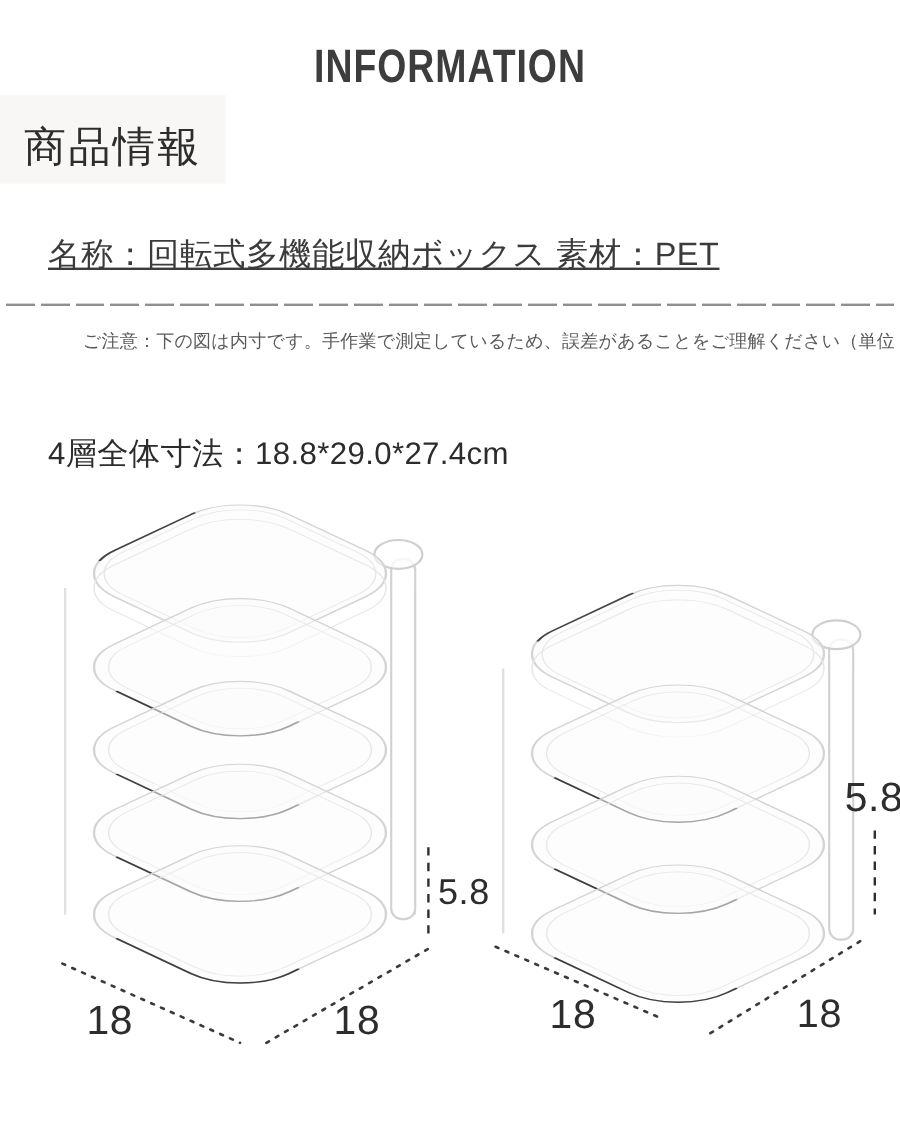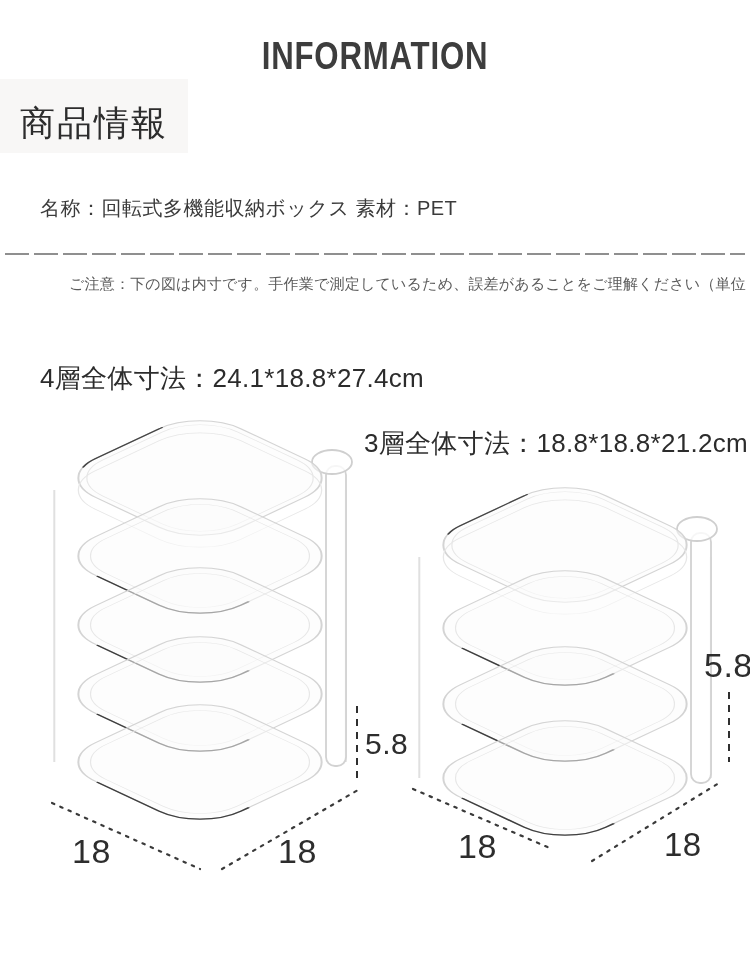--- a/index.html
+++ b/index.html
@@ -26,22 +26,22 @@
   }
   .subtitle{
     background:#f8f7f6;
     padding:26px 20px 13px 20px;
     font-size:35px;line-height:1;
     color:#2d2d2d;letter-spacing:2px;
     white-space:nowrap;
   }
   .name-line{
     position:absolute;left:40px;top:197px;
-    font-size:20px;line-height:1.15;color:#3b3b3b;
-    letter-spacing:0.5px;white-space:nowrap;
+    font-size:27px;line-height:1.15;color:#3b3b3b;
+    letter-spacing:0.5px;white-space:nowrap;text-decoration:underline;
   }
   .separator{
     position:absolute;left:5px;right:5px;top:253px;height:2px;
     background:repeating-linear-gradient(90deg,#8f8f8f 0 24px,transparent 24px 29px);
   }
   .note{
     position:absolute;left:69px;top:275px;
     font-size:15px;color:#5a5a5a;letter-spacing:0.2px;
     white-space:nowrap;
   }
@@ -84,22 +84,21 @@
   <div class="subtitle-wrap">
     <div class="subtitle">商品情報</div>
   </div>
 
   <div class="name-line">名称：回転式多機能収納ボックス 素材：PET</div>
 
   <div class="separator"></div>
 
   <div class="note">ご注意：下の図は内寸です。手作業で測定しているため、誤差があることをご理解ください（単位：CM）</div>
 
-  <div class="dim-title dim-title-4">4層全体寸法：24.1*18.8*27.4cm</div>
-  <div class="dim-title dim-title-3">3層全体寸法：18.8*18.8*21.2cm</div>
+  <div class="dim-title dim-title-4">4層全体寸法：18.8*29.0*27.4cm</div>
 
   <svg class="diagram-svg" viewBox="0 0 750 955" aria-hidden="true">
     <defs>
       <path id="rim" pathLength="100" d="M -45,-103 L 45,-103 A 58,58 0 0 1 103,-45 L 103,45 A 58,58 0 0 1 45,103 L -45,103 A 58,58 0 0 1 -103,45 L -103,-45 A 58,58 0 0 1 -45,-103 Z"></path>
       <g id="tray">
         <use href="#rim" class="rim-fill"></use>
         <use href="#rim" class="rim-inner" transform="scale(0.9)"></use>
         <use href="#rim" class="rim-dark"></use>
       </g>
       <g id="lid">

